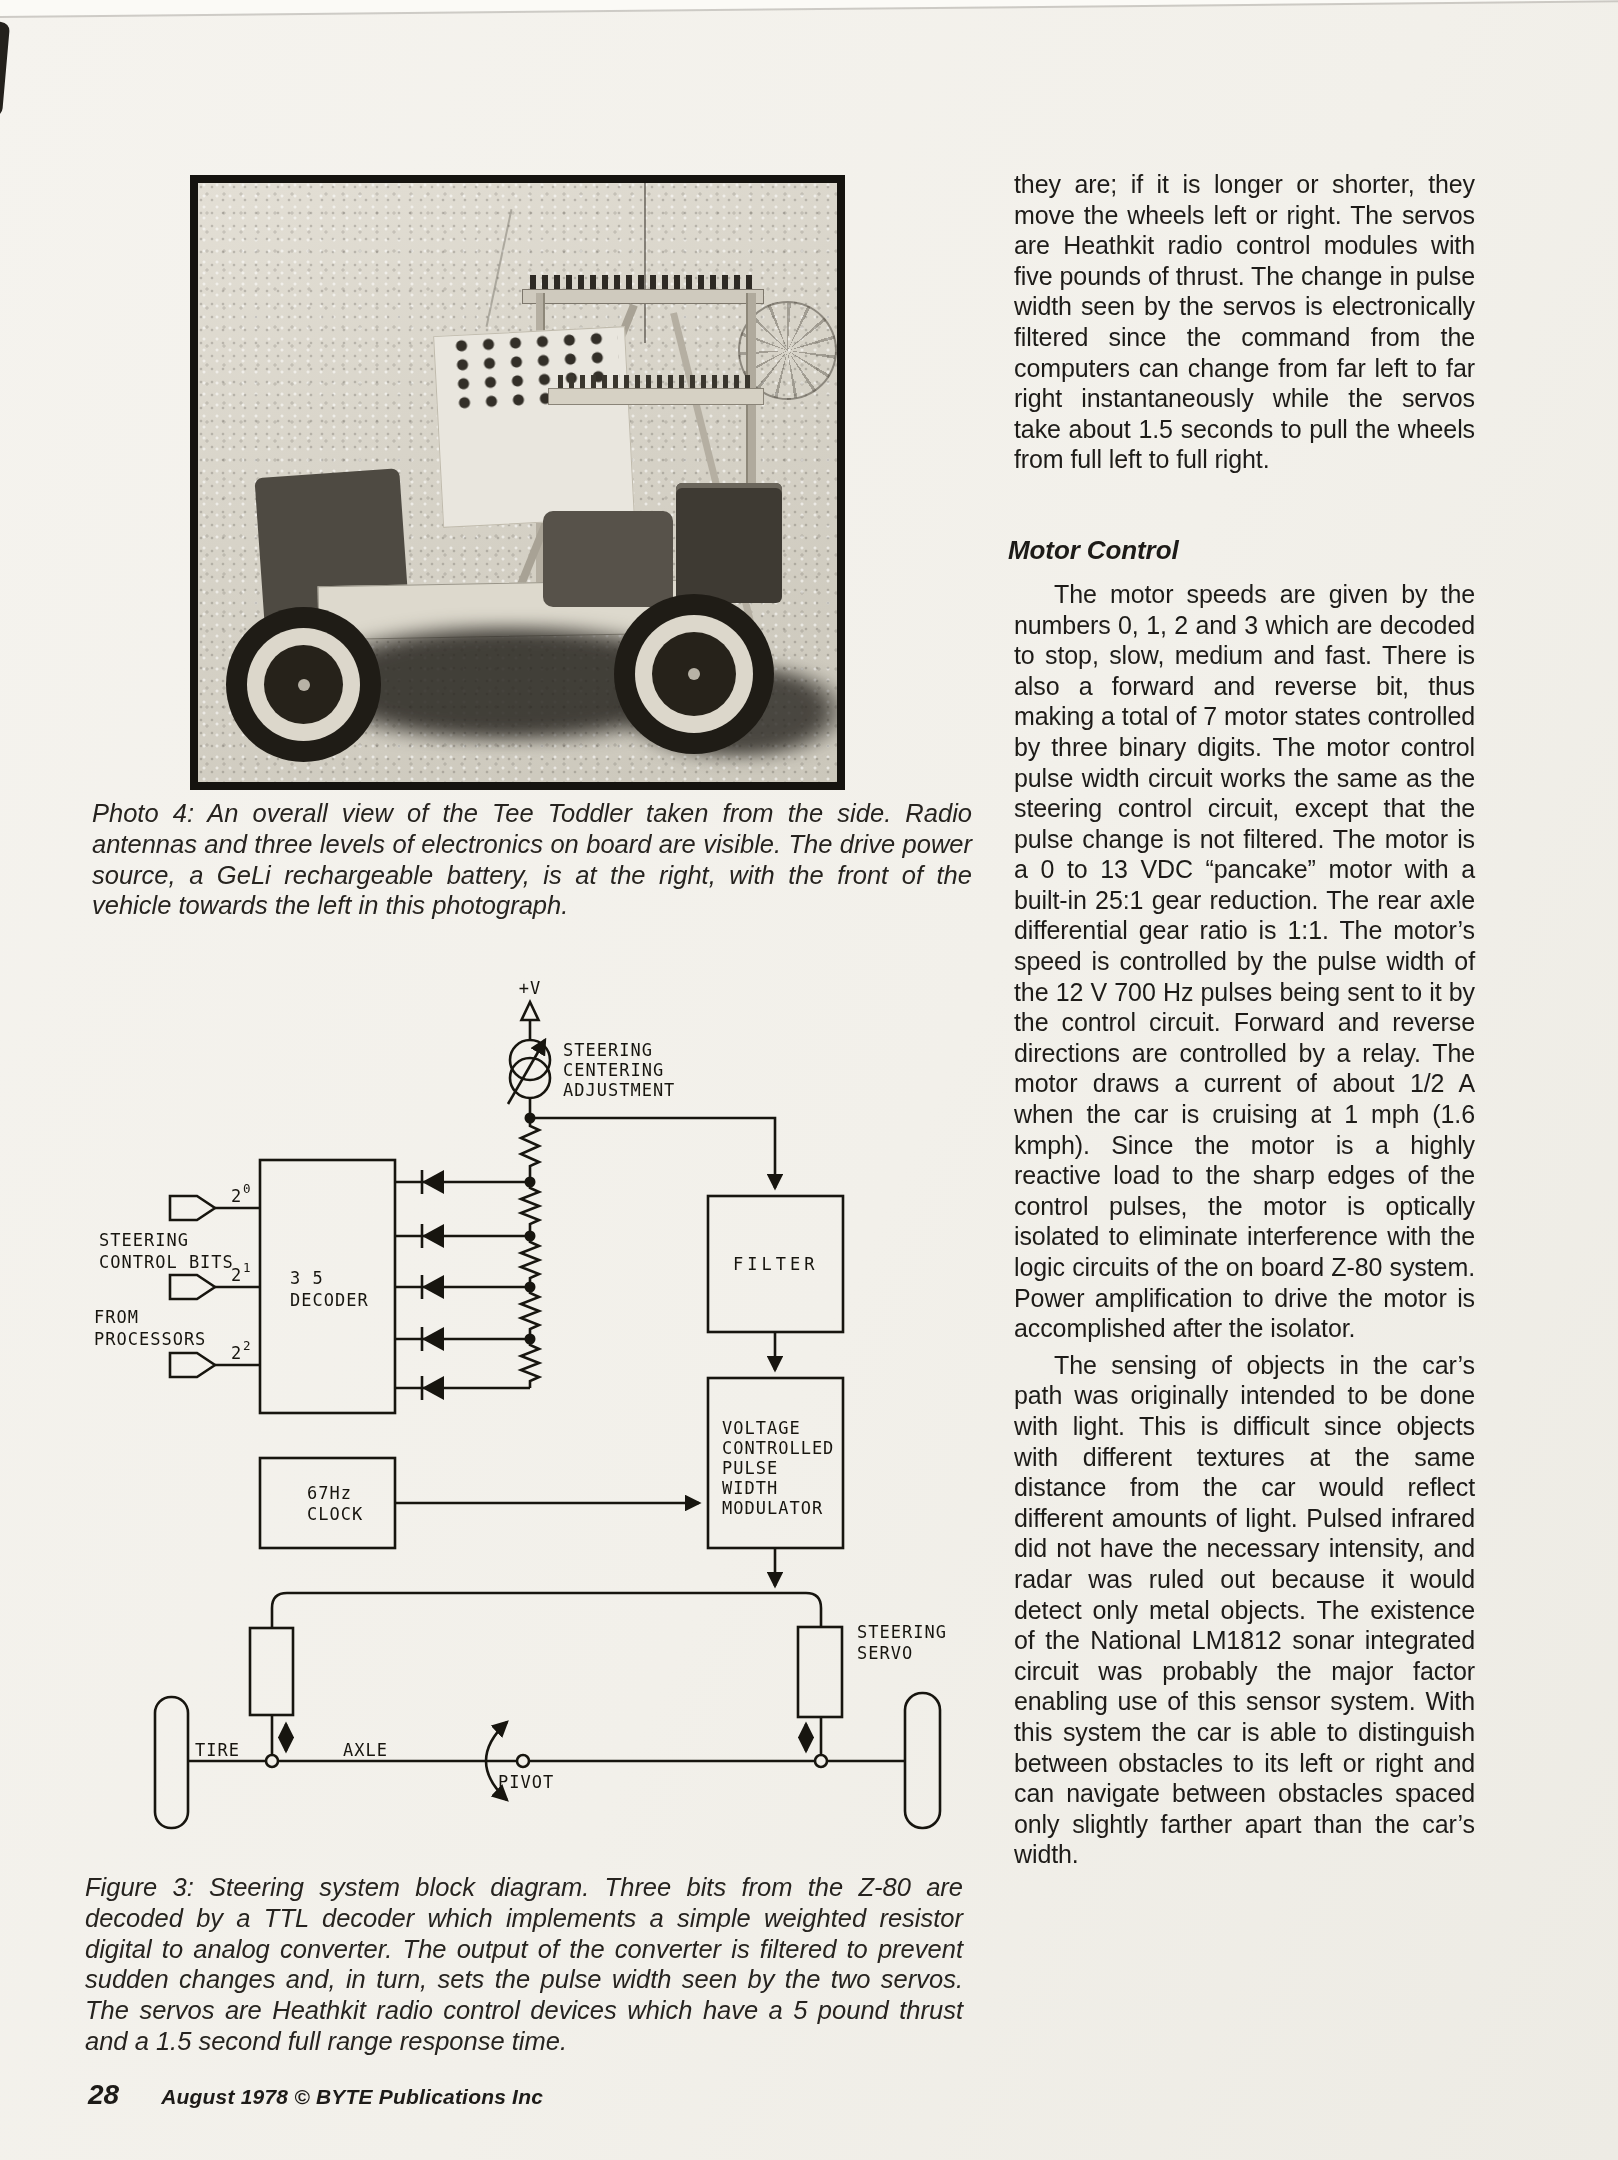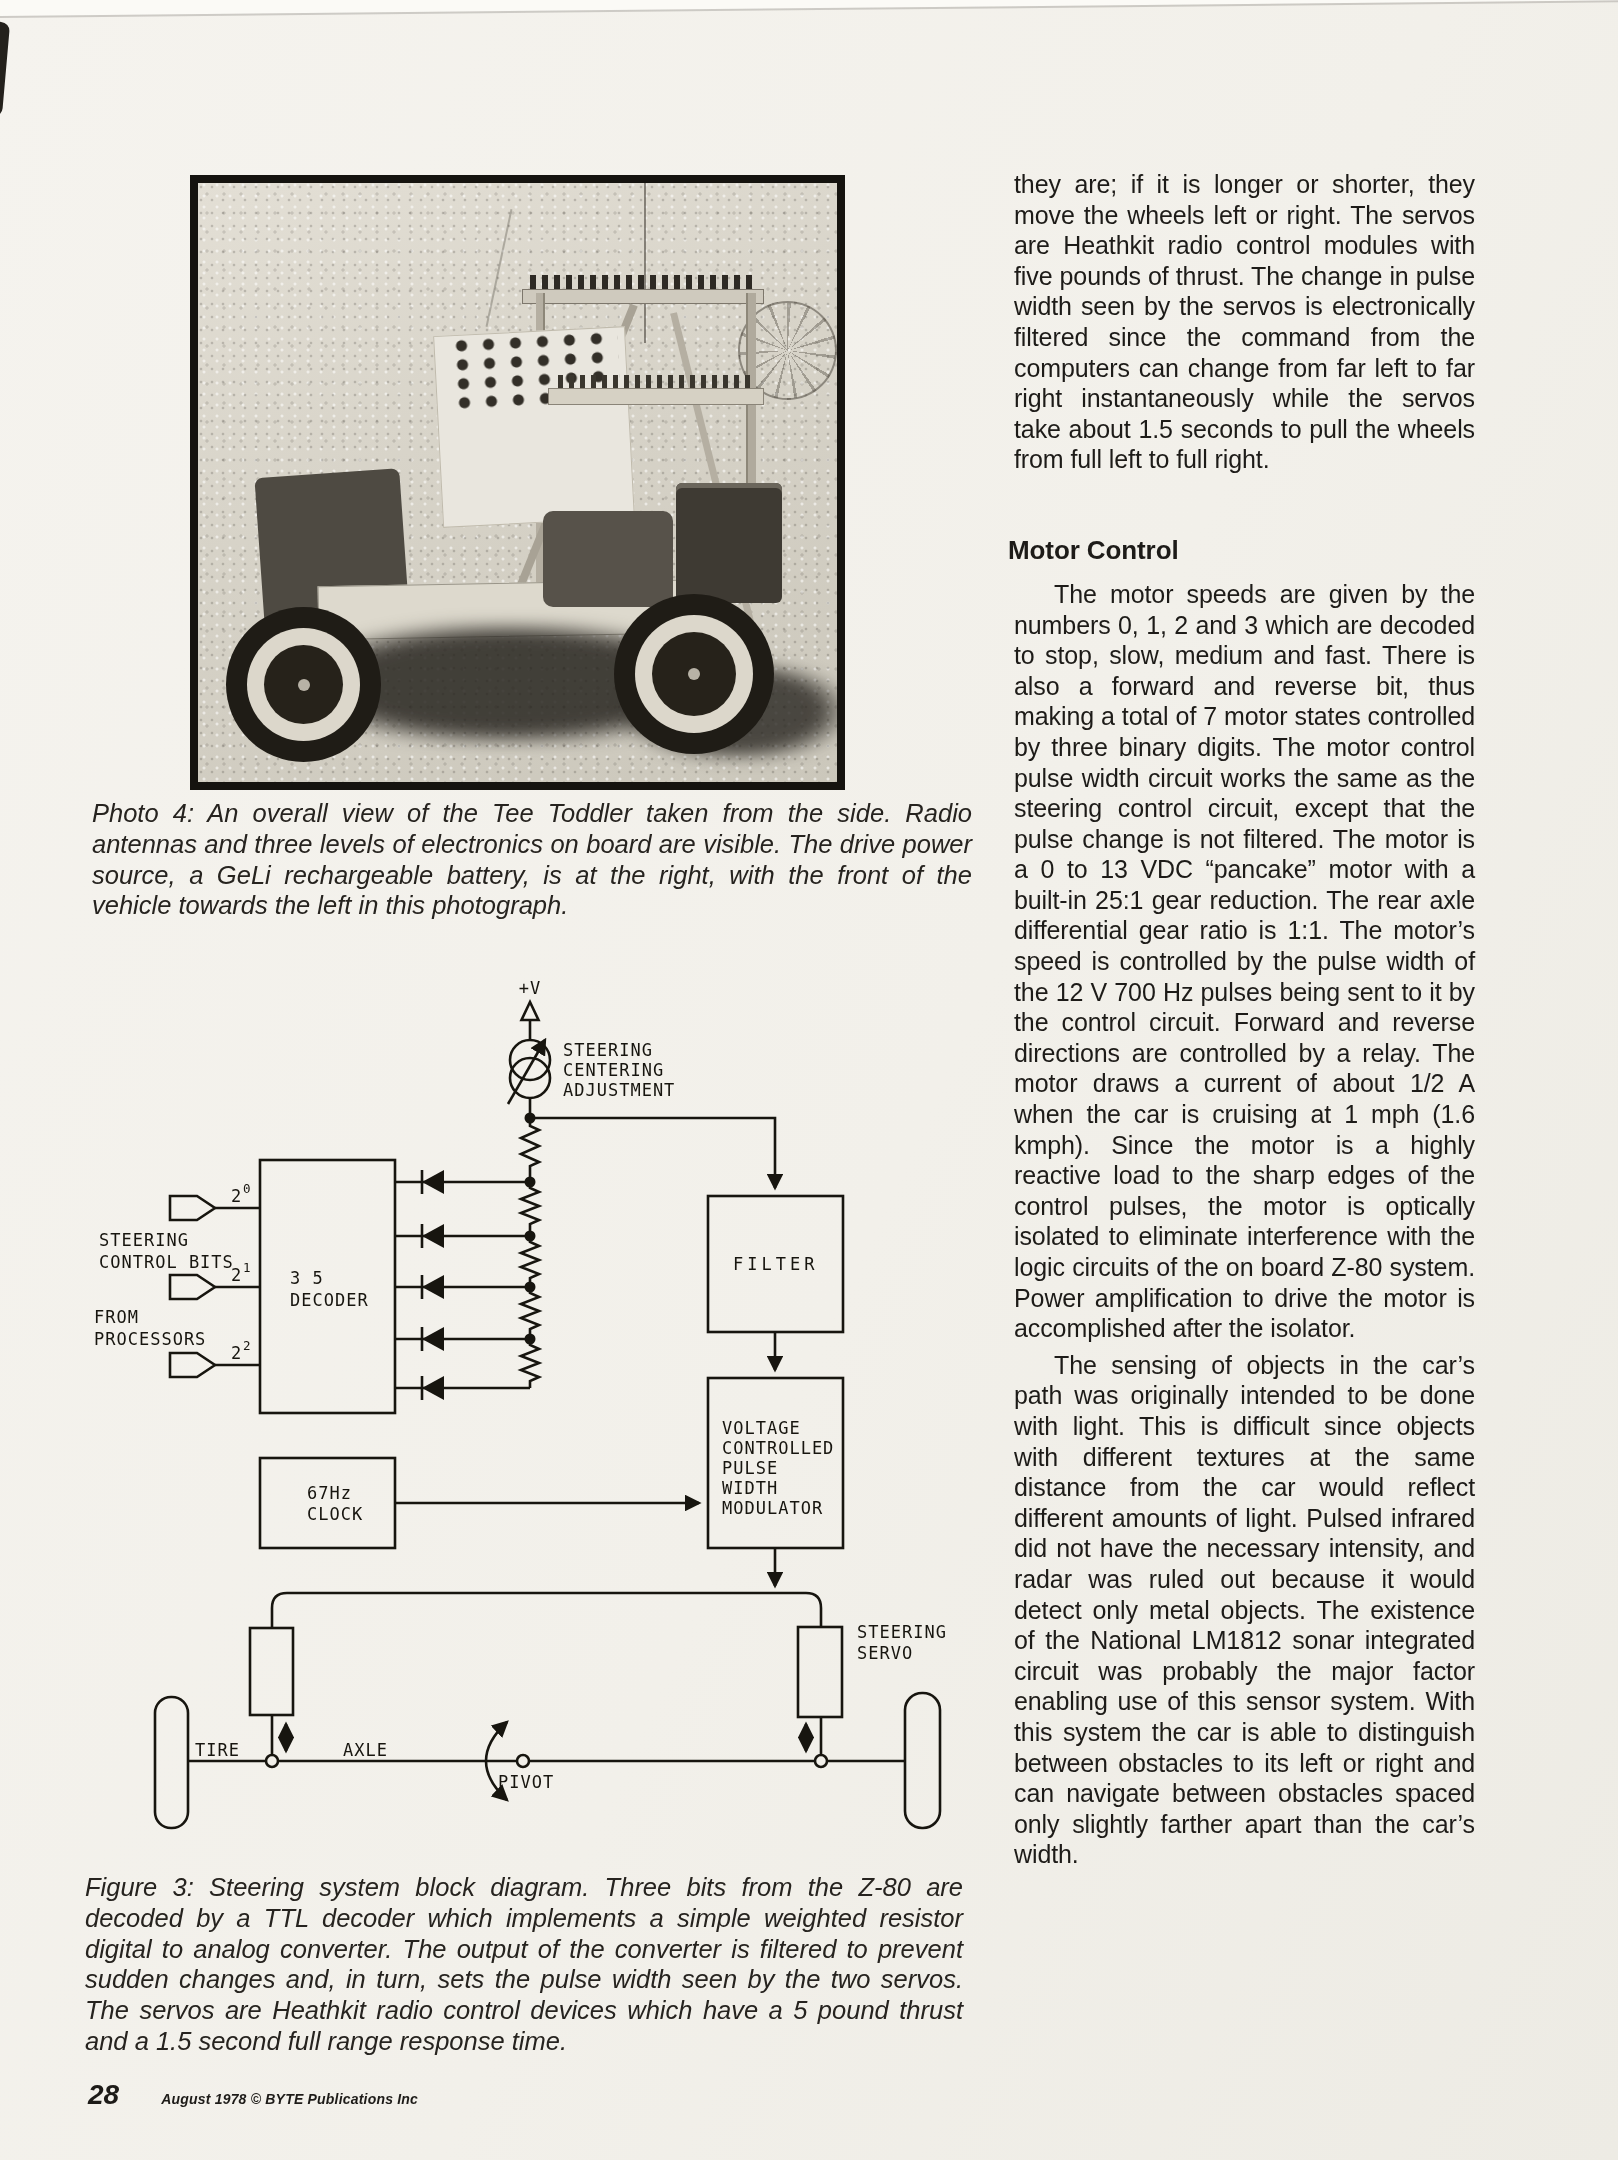--- a/index.html
+++ b/index.html
@@ -13,28 +13,28 @@
     transform:rotate(-0.55deg); transform-origin:left center; }
   .scan-line { position:absolute; left:-10px; top:16px; width:1700px; height:2px;
     background:rgba(70,65,58,.22); transform:rotate(-0.55deg); transform-origin:left center; }
   .scan-corner { position:absolute; left:-5px; top:22px; width:11px; height:95px;
     background:#24211c; border-radius:0 9px 9px 0; transform:rotate(5deg); }
   
   .body-text { font-size:25px; line-height:30.6px; text-align:justify; letter-spacing:-0.1px; }
   .right-col { position:absolute; left:1008px; top:163px; width:473px; }
   .right-col p { margin:6px; }
   .right-col p.ind { text-indent:40px; }
-  .section-heading { font-size:26px; font-weight:bold; line-height:30px; margin:60px 0 14px 0; text-align:left; }
+  .section-heading { font-size:26px; font-weight:bold; line-height:30px; margin:60px 0 14px 0; text-align:left;font-style:italic; }
   .caption { position:absolute; font-style:italic; font-size:25.5px; line-height:30.8px;
     text-align:justify; color:#26231f; letter-spacing:0; }
   #photo-caption { left:92px; top:798px; width:880px; }
   #figure-caption { left:85px; top:1872px; width:878px; }
   .footer { position:absolute; left:88px; top:2079px; display:flex; align-items:baseline; gap:42px;font-style:italic; }
   .pageno { font-weight:bold; font-size:28px; }
-  .credit { font-weight:bold; font-size:14px; letter-spacing:0.2px;text-align:right; }
+  .credit { font-weight:bold; font-size:21px; letter-spacing:0.2px;text-align:right; }
   
   .photo-frame { position:absolute; left:190px; top:175px; width:639px; height:599px;
     border:8px solid #15130f; }
   .photo-inner { position:absolute; inset:0; overflow:hidden;
     background-color:#d8d4c9;
     background-image:
       radial-gradient(circle at 3px 4px, rgba(35,32,27,.20) 1px, transparent 1.7px),
       radial-gradient(circle at 9px 11px, rgba(50,46,40,.15) 1.2px, transparent 2.1px),
       radial-gradient(circle at 6px 2px, rgba(255,255,255,.55) 1px, transparent 1.9px),
       linear-gradient(160deg,#e3dfd5 0%,#d7d3c8 45%,#cbc7bb 100%);

